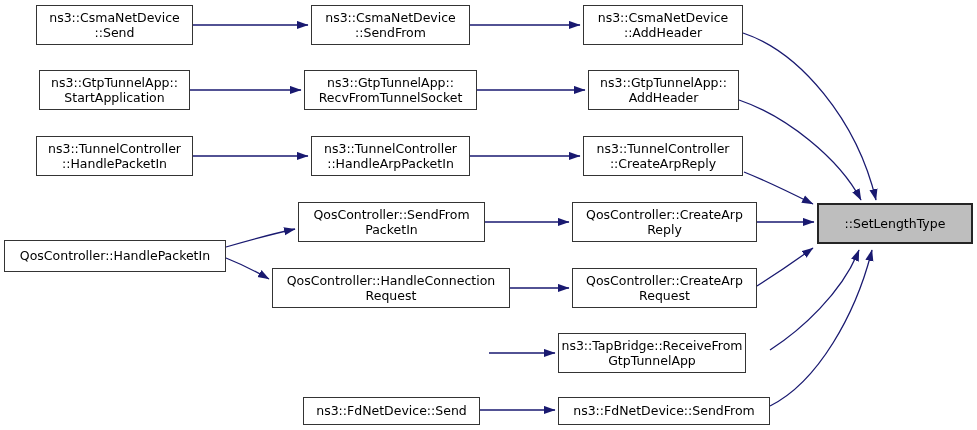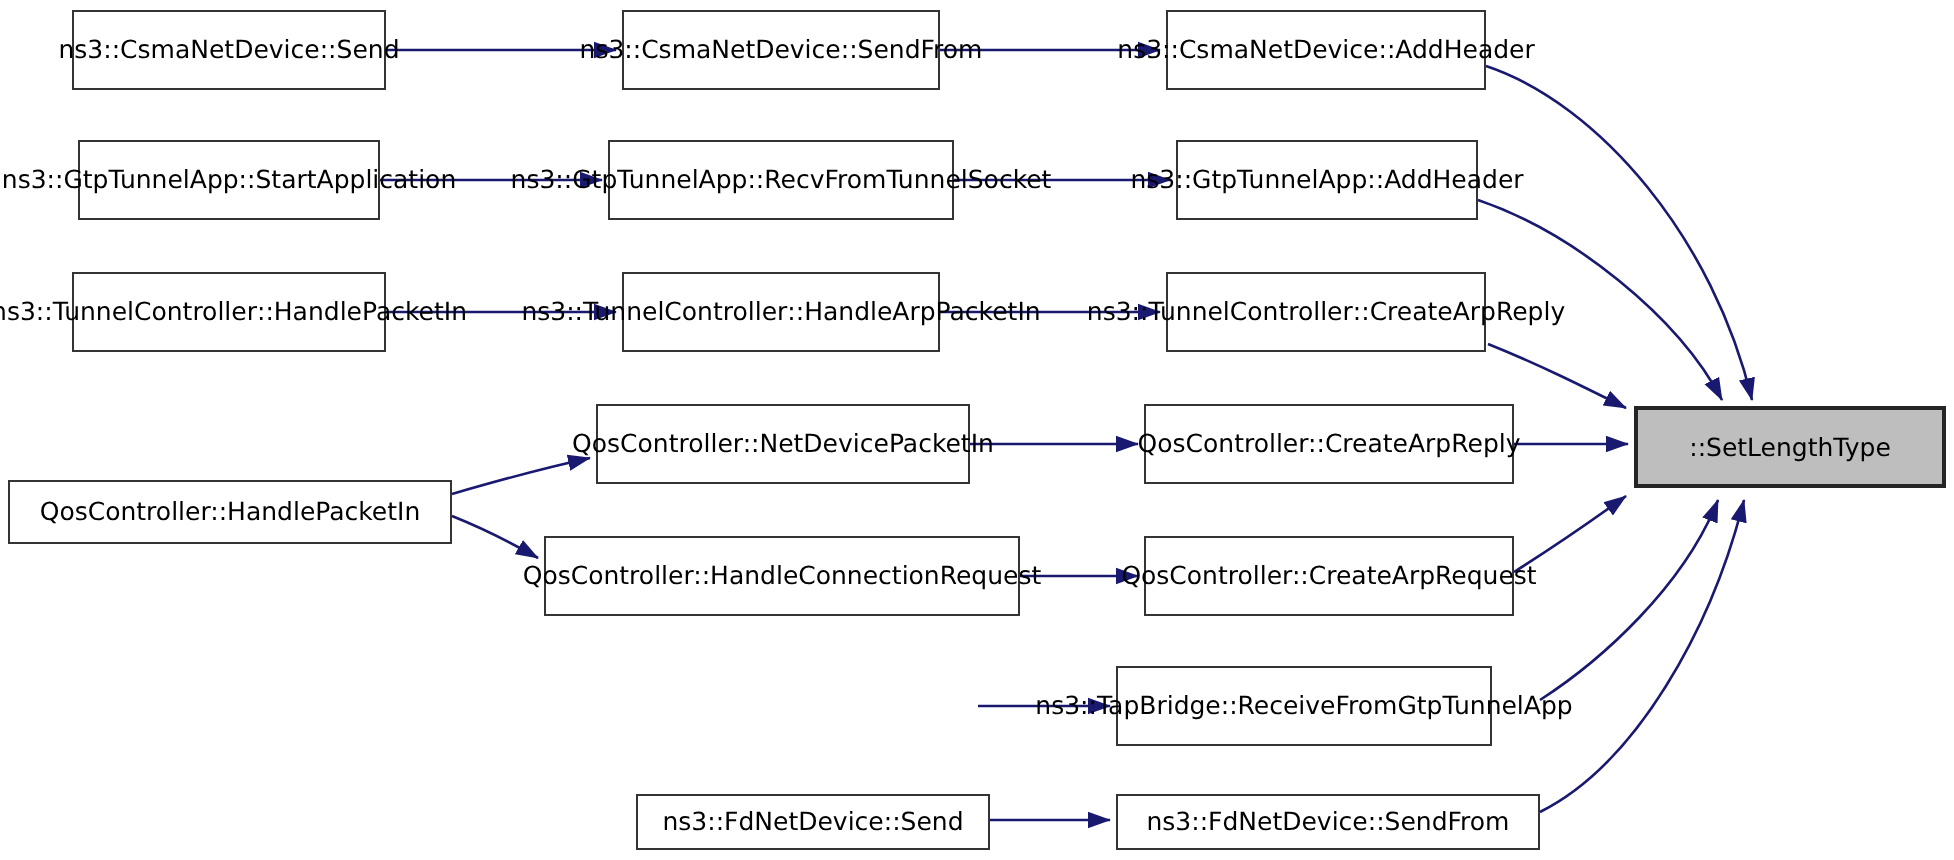--- a/index.html
+++ b/index.html
@@ -24,21 +24,21 @@
   }
   .node {
     position: absolute;
     box-sizing: border-box;
     background: #ffffff;
     border: 1px solid #343434;
     color: #000000;
     font-size: 12.5px;
     line-height: 15.5px;
     display: flex;
-    flex-direction: row;
+    flex-direction: column;
     align-items: center;
     justify-content: center;
     text-align: center;
     white-space: nowrap;
     cursor: pointer;
   }
   .node.target {
     background: #bebebe;
     border: 2px solid #252525;
     cursor: default;
@@ -112,21 +112,21 @@
   <div class="node" style="left:311px;top:136px;width:159px;height:40px">
     <span>ns3::TunnelController</span>
     <span>::HandleArpPacketIn</span>
   </div>
   <div class="node" style="left:583px;top:136px;width:160px;height:40px">
     <span>ns3::TunnelController</span>
     <span>::CreateArpReply</span>
   </div>
 
   <div class="node" style="left:298px;top:202px;width:187px;height:40px">
-    <span>QosController::NetDevice</span>
+    <span>QosController::SendFrom</span>
     <span>PacketIn</span>
   </div>
   <div class="node" style="left:572px;top:202px;width:185px;height:40px">
     <span>QosController::CreateArp</span>
     <span>Reply</span>
   </div>
 
   <div class="node" style="left:4px;top:240px;width:222px;height:32px">
     <span>QosController::HandlePacketIn</span>
   </div>
@@ -138,21 +138,21 @@
   <div class="node" style="left:572px;top:268px;width:185px;height:40px">
     <span>QosController::CreateArp</span>
     <span>Request</span>
   </div>
 
   <div class="node" style="left:558px;top:333px;width:188px;height:40px">
     <span>ns3::TapBridge::ReceiveFrom</span>
     <span>GtpTunnelApp</span>
   </div>
 
-  <div class="node" style="left:318px;top:397px;width:177px;height:28px">
+  <div class="node" style="left:303px;top:397px;width:177px;height:28px">
     <span>ns3::FdNetDevice::Send</span>
   </div>
   <div class="node" style="left:558px;top:397px;width:212px;height:28px">
     <span>ns3::FdNetDevice::SendFrom</span>
   </div>
 
   <div class="node target" style="left:817px;top:203px;width:156px;height:41px">
     <span>::SetLengthType</span>
   </div>
 

